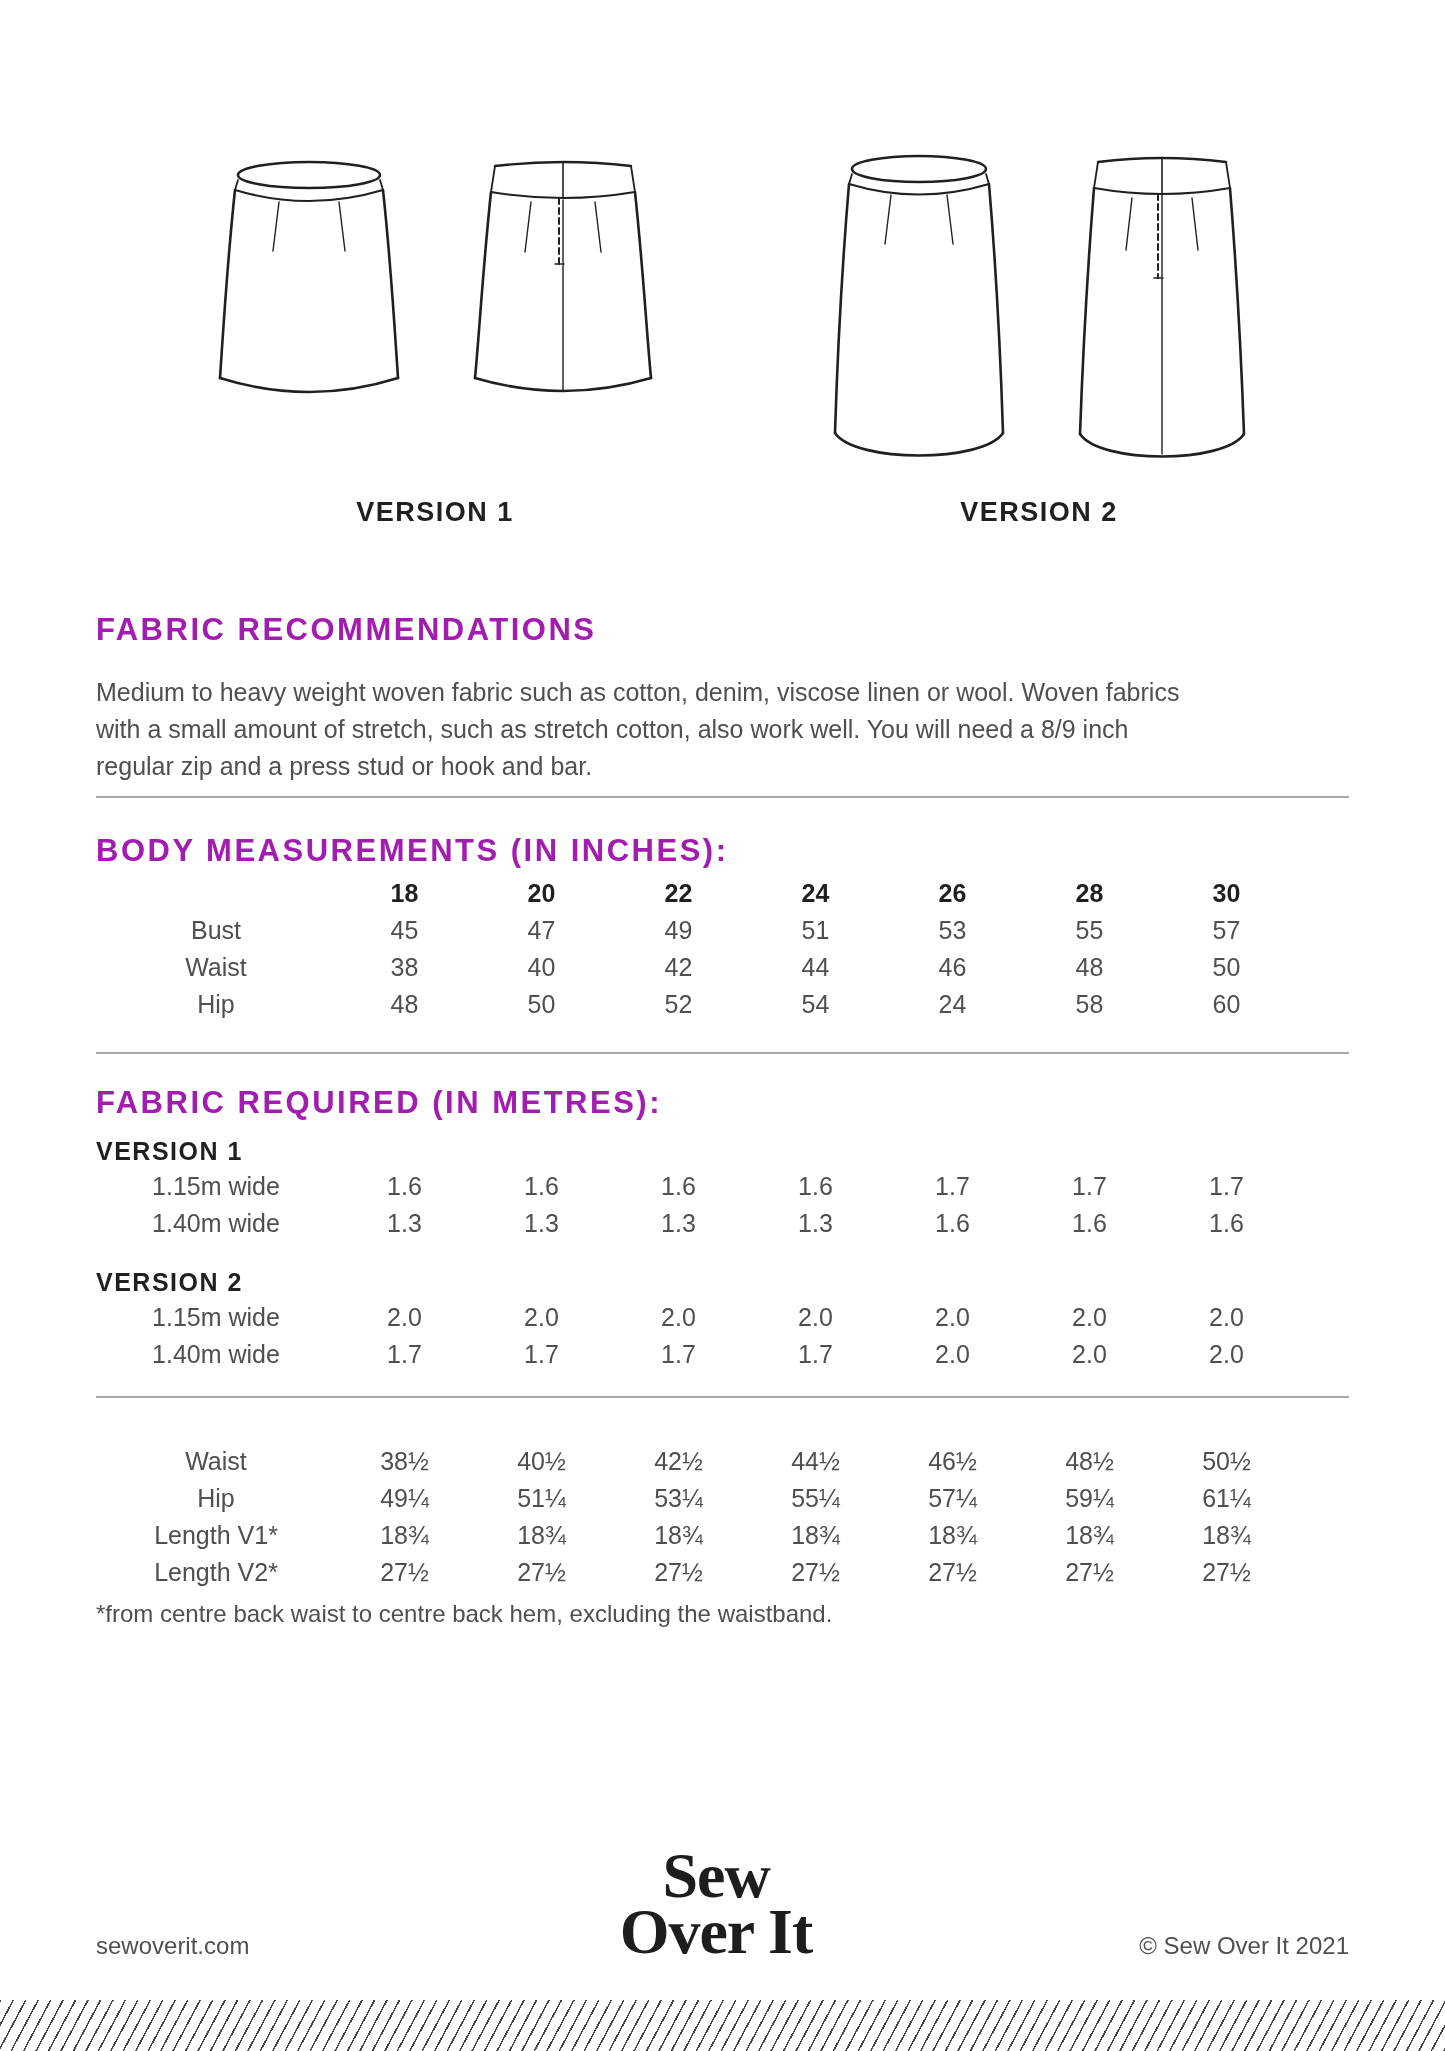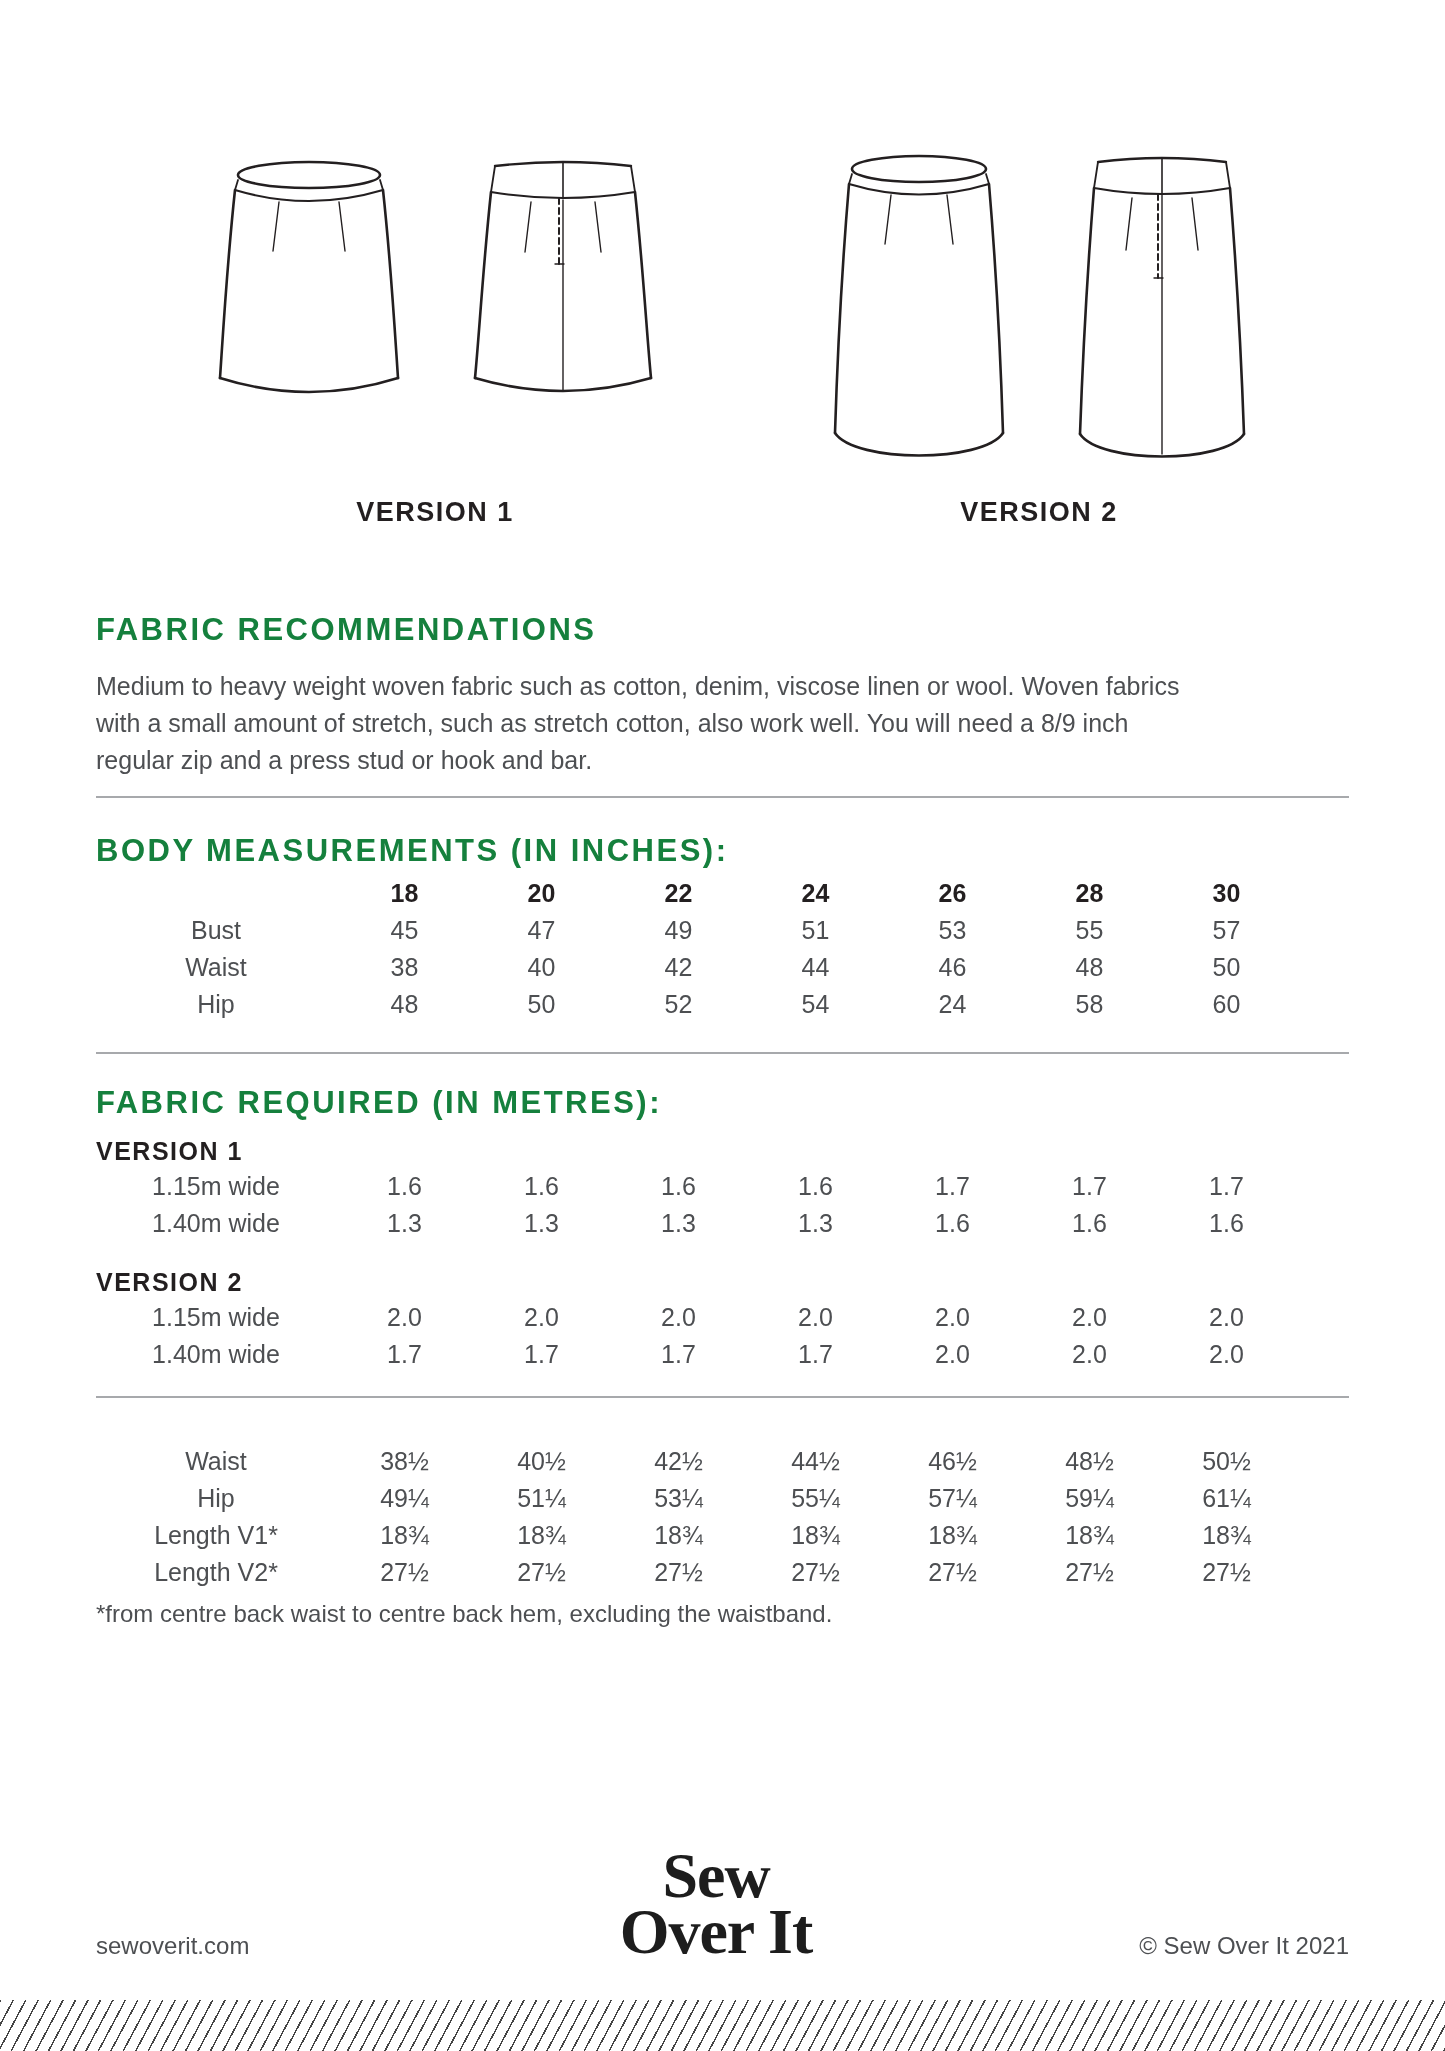--- a/index.html
+++ b/index.html
@@ -18,21 +18,21 @@
     position:absolute;
     transform:translateX(-50%);
     font-size:27px;font-weight:bold;color:#231f20;
     letter-spacing:1.5px;white-space:nowrap;
   }
   
   .sec{left:96px;width:1253px;}
   h2.heading{
     margin:0;
     font-size:31px;line-height:36px;
-    font-weight:bold;color:#15803d;
+    font-weight:bold;color:#a21caf;
     letter-spacing:2.5px;
   }
   .para-line{
     font-size:25px;line-height:37px;color:#4d4f52;
   }
   .rule{
     left:96px;width:1253px;height:2px;background:#a7a9ac;
   }
   .subhead{
     font-size:25px;line-height:28px;font-weight:bold;color:#231f20;
@@ -129,21 +129,21 @@
       <path d="M154,40 C162,140 166,230 168,286" stroke-width="2.6"></path>
       <path d="M4,286 C24,316 148,316 168,286" stroke-width="2.6"></path>
     </svg>
   </div>
 
   <div class="diagram-label" style="left:435px;top:497px">VERSION 1</div>
   <div class="diagram-label" style="left:1039px;top:497px">VERSION 2</div>
 
   <div class="abs sec" style="top:612px">
     <h2 class="heading">FABRIC RECOMMENDATIONS</h2>
-    <div style="margin-top:20px">
+    <div style="margin-top:26px">
       <div class="para-line">Medium to heavy weight woven fabric such as cotton, denim, viscose linen or wool. Woven fabrics</div>
       <div class="para-line">with a small amount of stretch, such as stretch cotton, also work well. You will need a 8/9 inch</div>
       <div class="para-line">regular zip and a press stud or hook and bar.</div>
     </div>
   </div>
 
   <div class="abs rule" style="top:796px"></div>
 
   <div class="abs sec" style="top:833px">
     <h2 class="heading">BODY MEASUREMENTS (IN INCHES):</h2>

